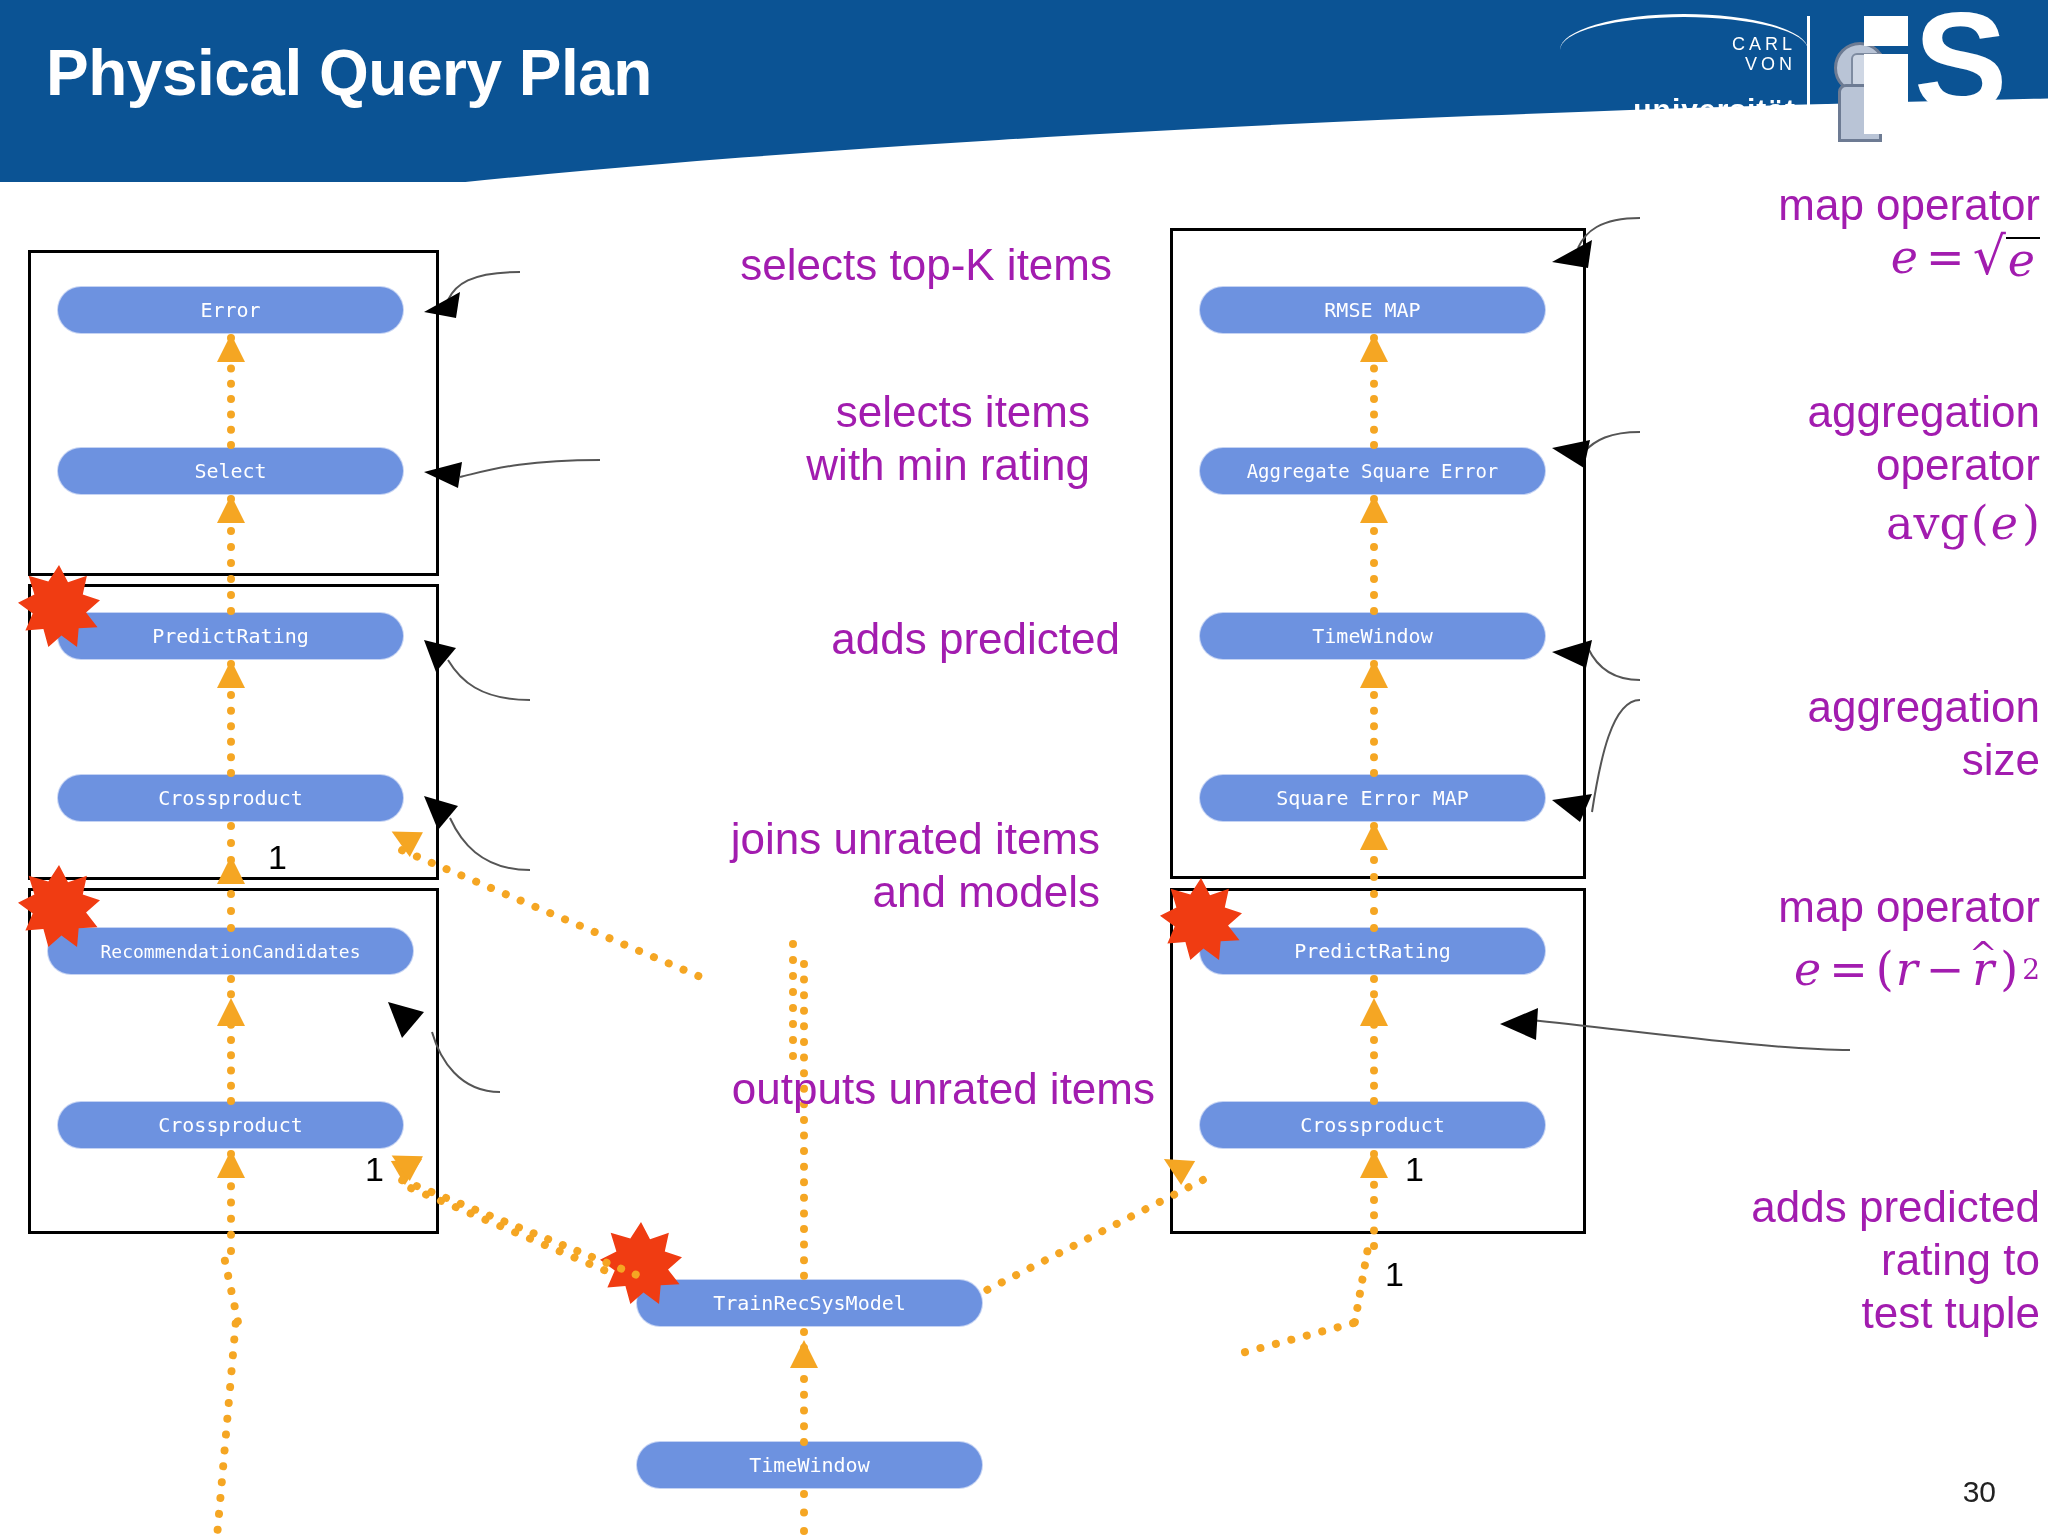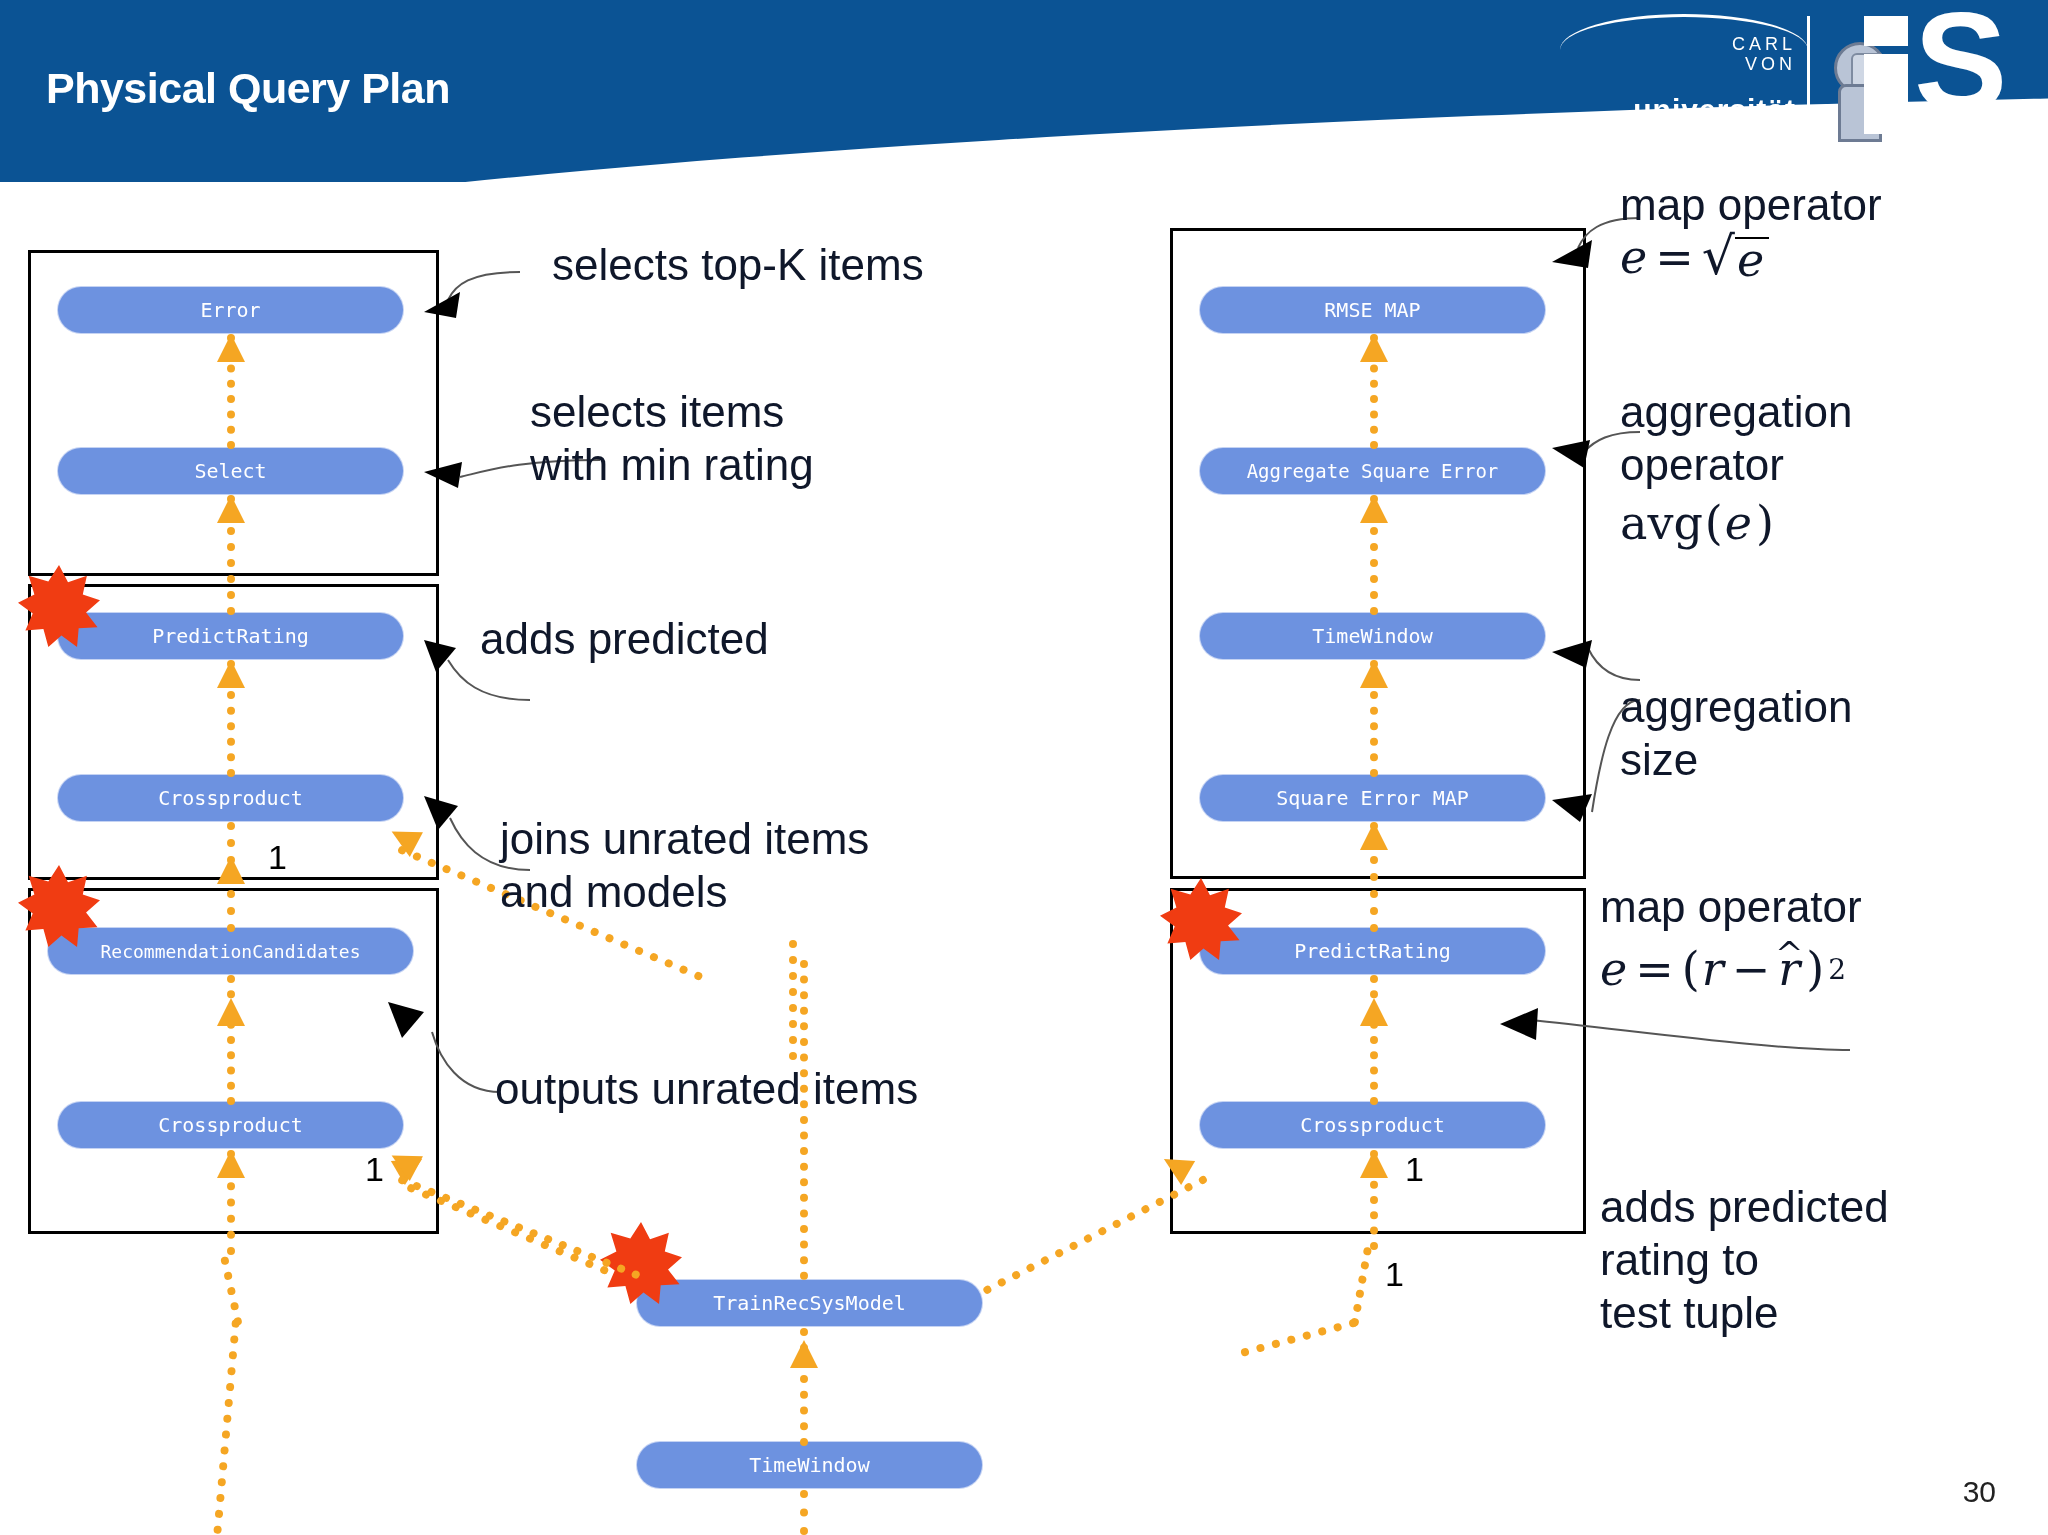--- a/index.html
+++ b/index.html
@@ -18,24 +18,23 @@
     background:#0b5394;overflow:hidden;
   }
   .header-curve{
     position:absolute;left:-40px;top:118px;width:2140px;height:150px;
     background:#ffffff;
     border-radius:100% 0 0 0 / 100% 0 0 0;
     transform:rotate(-1.1deg);
   }
   .slide-title{
     position:absolute;left:46px;top:36px;
-    font-size:43px;font-weight:bold;color:#ffffff;
+    font-size:64px;font-weight:bold;color:#ffffff;
     letter-spacing:-0.5px;
     font-family:"Liberation Sans", sans-serif;
-    margin-top:28px;
   }
 
   
   .logo-wrap{position:absolute;left:1560px;top:6px;width:470px;height:125px;}
   .uni-block{position:absolute;left:0;top:6px;width:250px;height:118px;color:#fff;text-align:right;}
   .uni-arc{position:absolute;left:0px;top:2px;width:248px;height:40px;
     border-top:3px solid #ffffff;border-radius:60% 60% 0 0 / 100% 100% 0 0;}
   .uni-bar{position:absolute;right:0px;top:4px;width:3px;height:118px;background:#fff;}
   .uni-l1{position:absolute;right:14px;top:22px;font-size:18px;letter-spacing:4px;}
   .uni-l2{position:absolute;right:14px;top:42px;font-size:18px;letter-spacing:4px;}
@@ -78,21 +77,21 @@
   .burst{position:absolute;width:82px;height:82px;background:#f03c12;
     clip-path:polygon(50% 0%,61% 21%,84% 13%,79% 36%,100% 43%,83% 58%,97% 76%,74% 77%,
                       72% 100%,53% 86%,37% 100%,31% 78%,9% 80%,18% 59%,0% 46%,20% 36%,
                       13% 13%,37% 20%);
   }
 
   
   .leader{position:absolute;pointer-events:none;}
 
   
-  .ann{position:absolute;color:#0f172a;font-size:44px;line-height:53px;text-align:left;
+  .ann{position:absolute;color:#a21caf;font-size:44px;line-height:53px;text-align:right;
        font-family:"Liberation Sans", sans-serif;}
 
   
   .math{font-family:"DejaVu Serif", serif;font-style:italic;font-size:46px;}
   .math .op-sym{font-style:normal;}
   .mrow{display:inline-flex;align-items:center;gap:8px;}
   .sqrt{display:inline-flex;align-items:flex-start;}
   .sqrt .radical{font-style:normal;font-size:52px;line-height:38px;}
   .sqrt .radicand{border-top:2px solid #000;padding:2px 5px 0 2px;line-height:38px;}
   .sup{font-size:28px;vertical-align:super;font-style:normal;}

